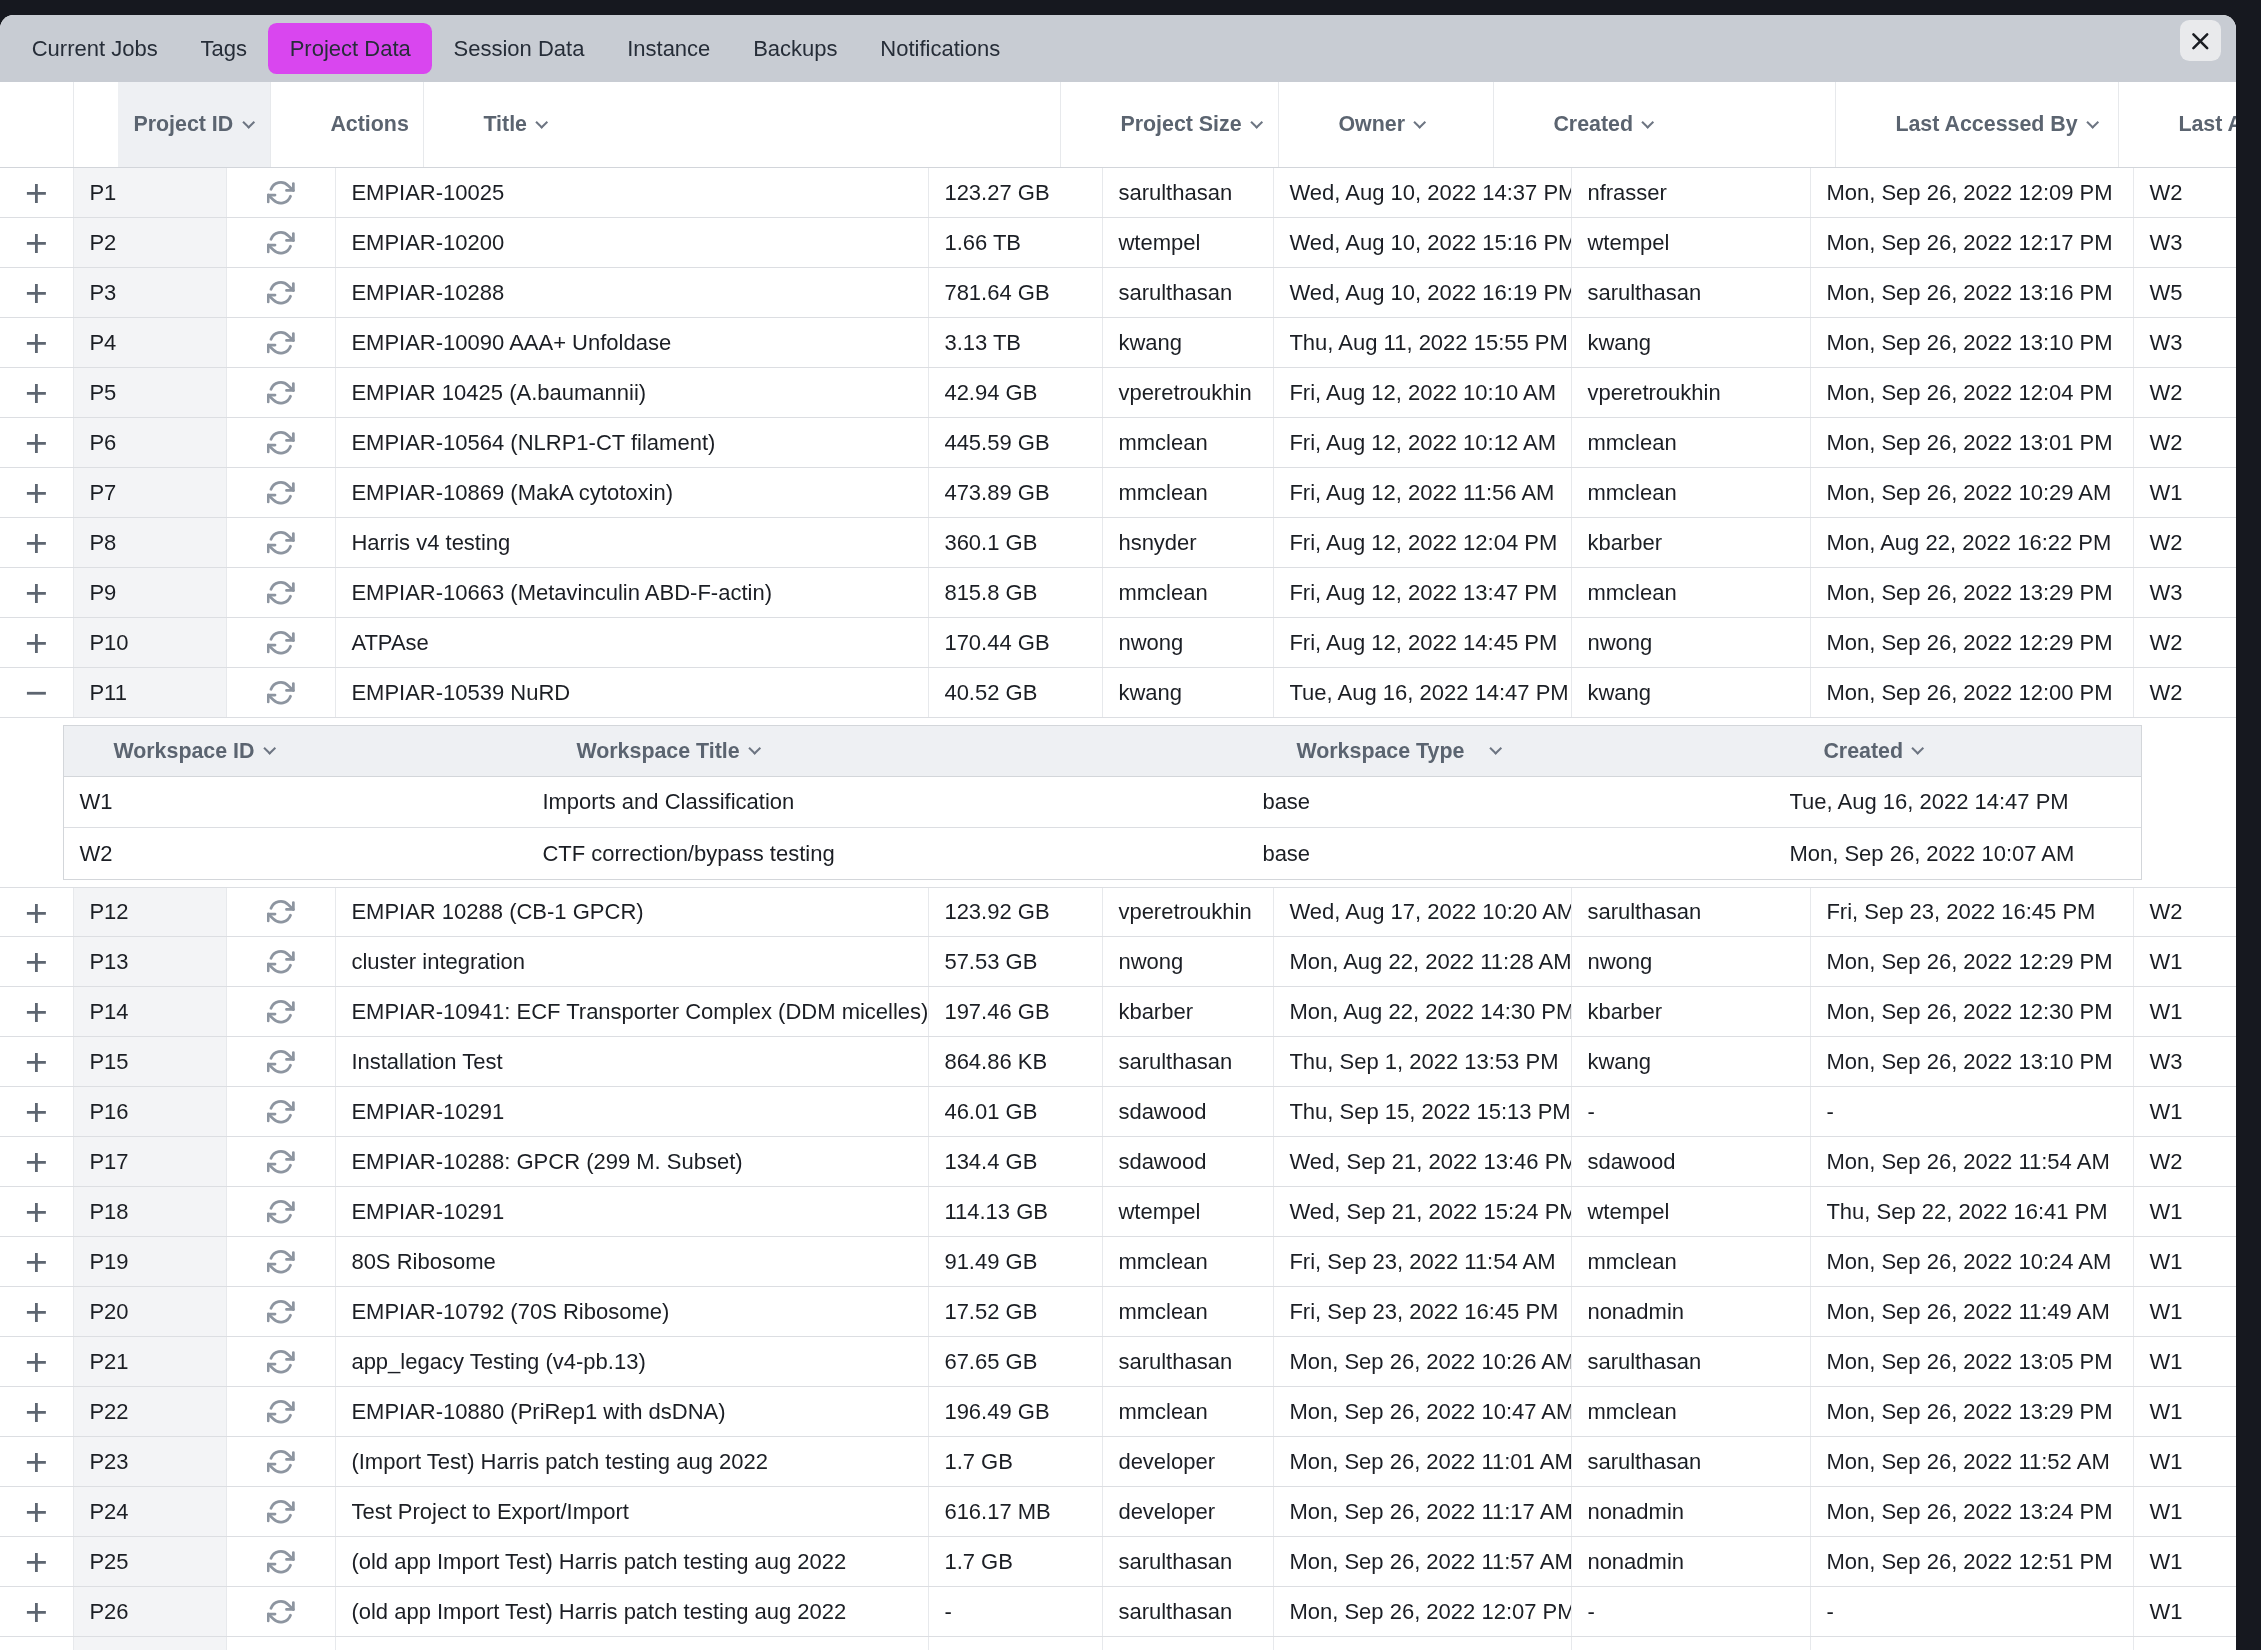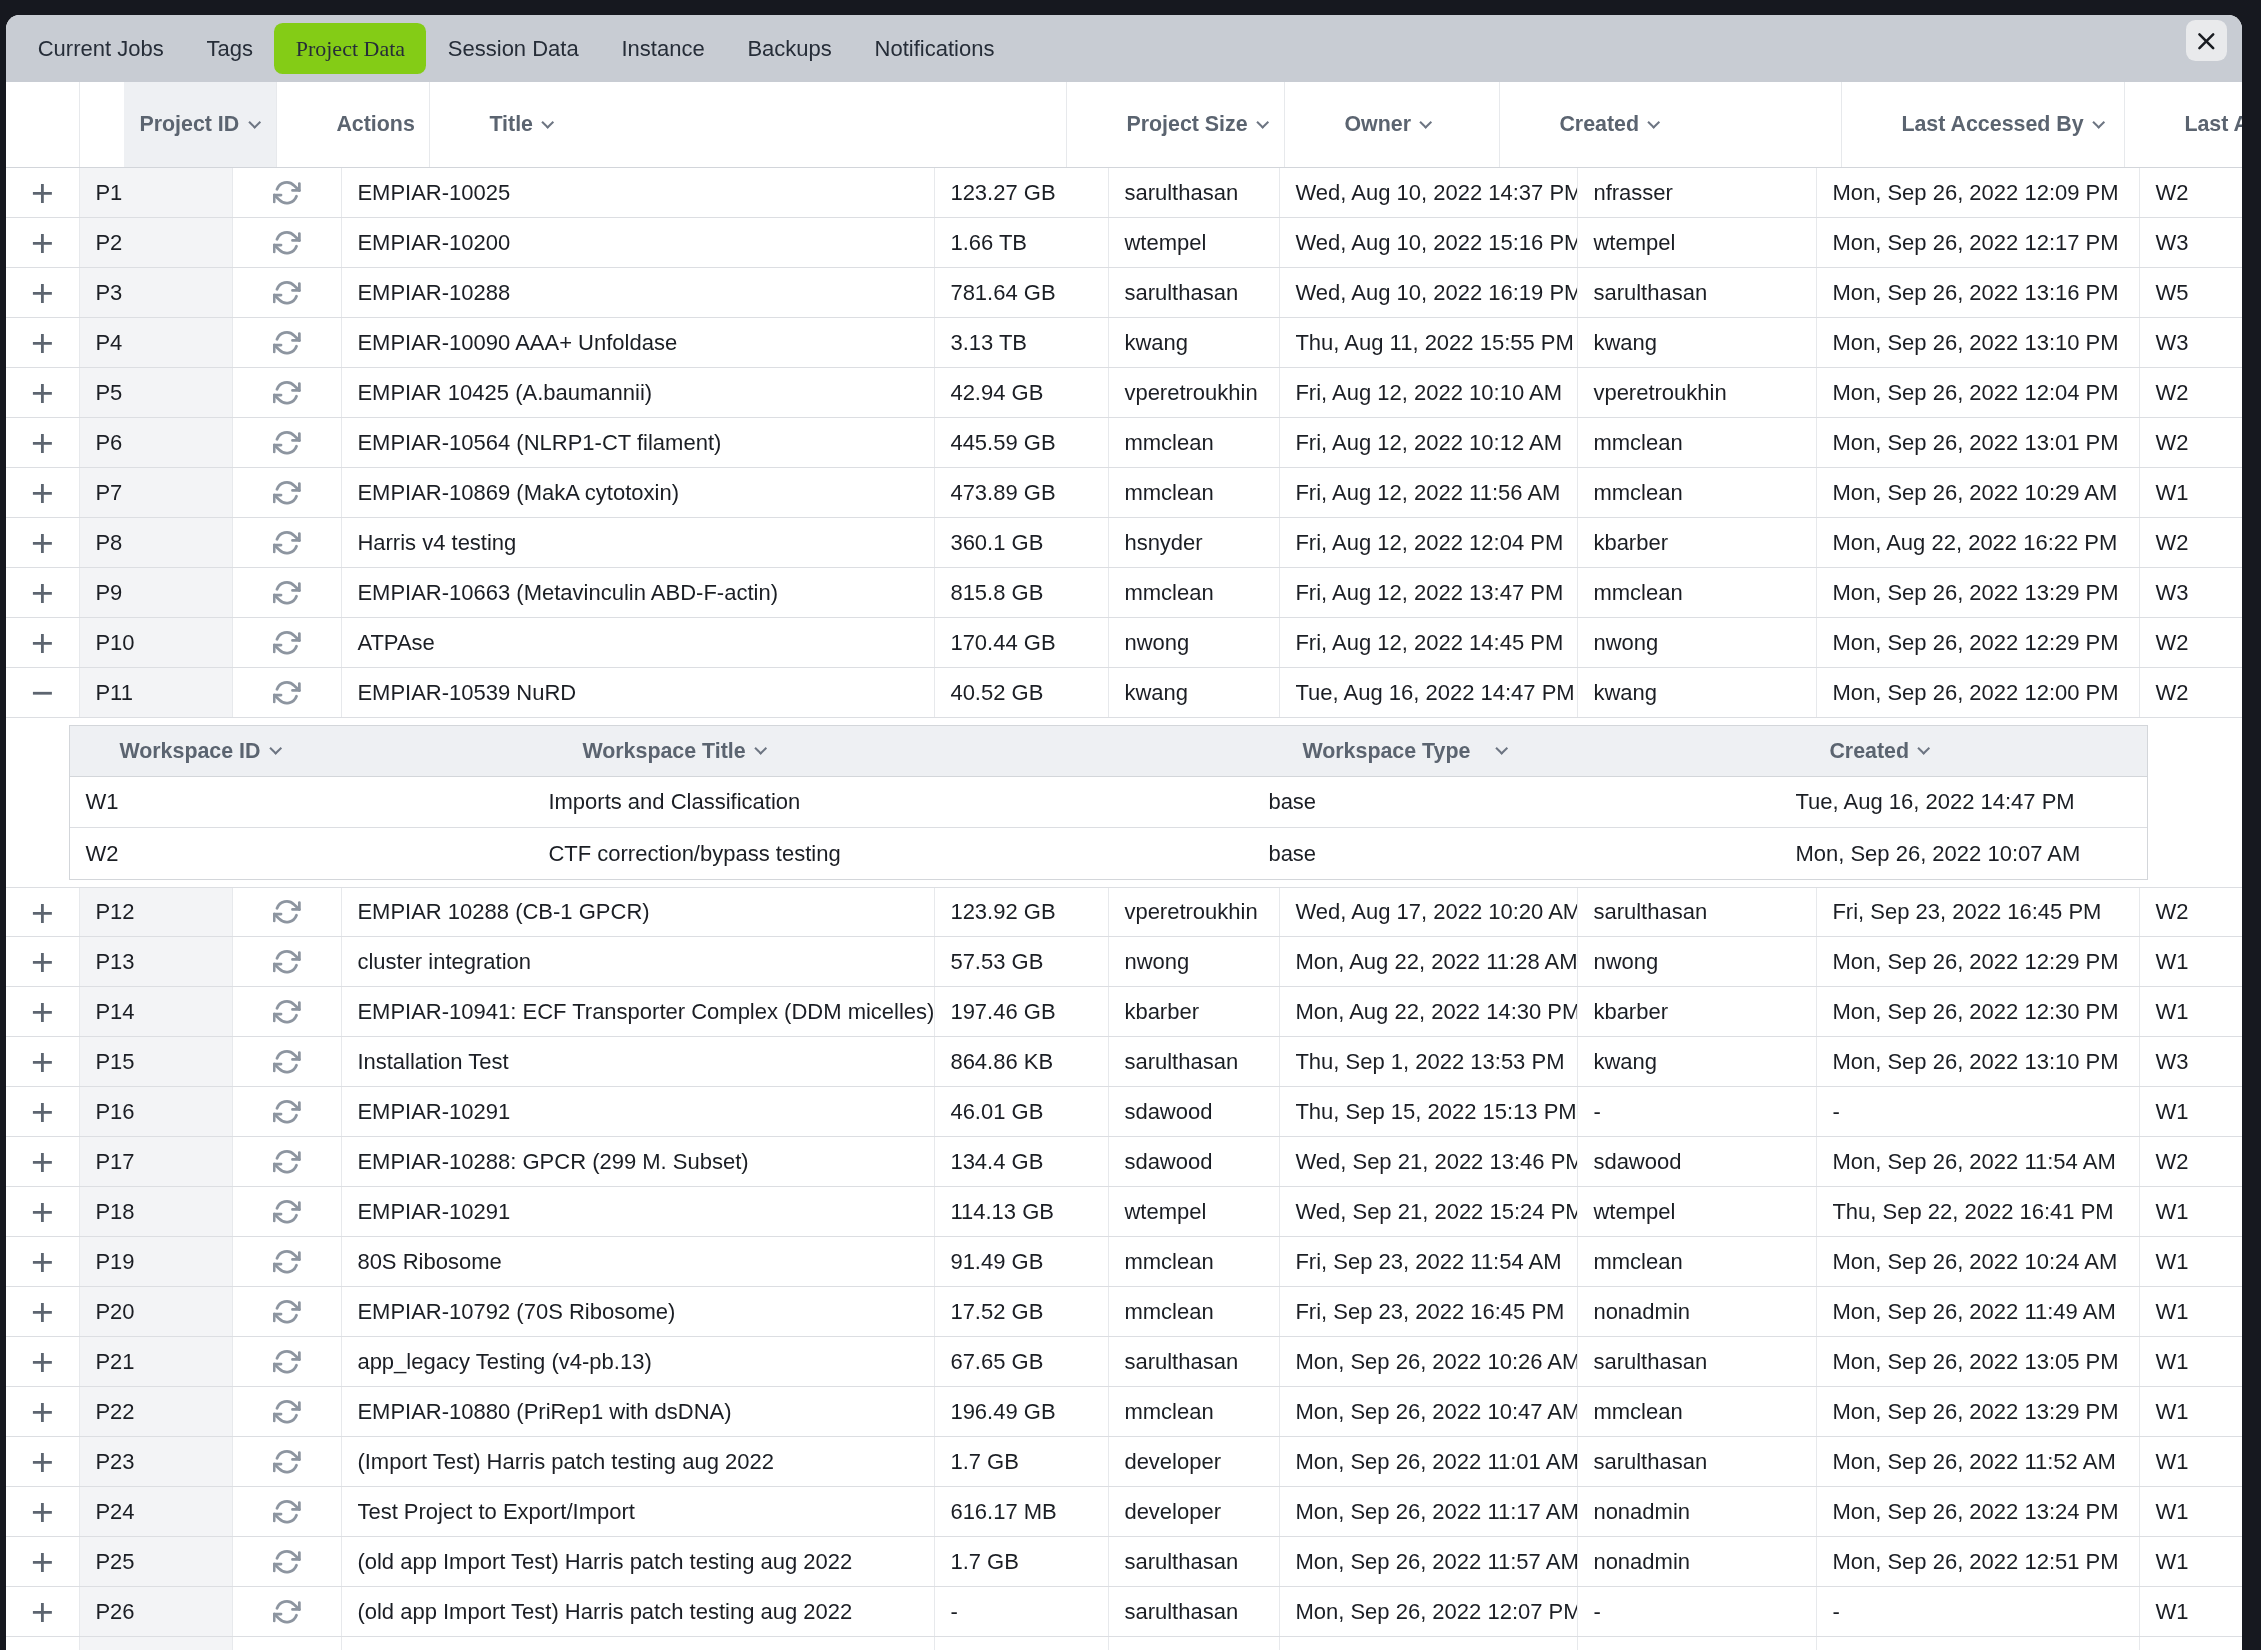--- a/index.html
+++ b/index.html
@@ -3,40 +3,40 @@
 <meta charset="utf-8">
 <style>
   * { box-sizing: border-box; margin: 0; padding: 0; }
   html,body { width: 2261px; height: 1650px; overflow: hidden; }
   body {
     background: #16181f;
     font-family: "Liberation Sans", sans-serif;
     position: relative;
   }
   .modal {
-    position: absolute; left: 6px; top: 15.4px;
+    position: absolute; left: 0; top: 15.4px;
     width: 2236px; height: 1635px;
     background: #ffffff;
     border-radius: 13.7px 13.7px 0 0;
     overflow: hidden;
   }
   
   .tabbar {
     height: 67px; background: #c8ccd3;
     display: flex; align-items: center;
     padding-left: 10.3px; position: relative;
   }
   .tab {
     font-size: 22px; color: #262d38;
     padding: 0 21.4px; height: 51px;
     display: flex; align-items: center;
     border-radius: 8.6px; cursor: default;
     white-space: nowrap;
   }
-  .tab.active { background: #84cc16; font-family: Liberation Serif, serif; }
+  .tab.active { background: #d946ef; }
   .closebtn {
     position: absolute; right: 15.4px; top: 5.1px;
     width: 41px; height: 41px;
     background: #e9eaec; border: none; border-radius: 9.4px;
     display: flex; align-items: center; justify-content: center;
   }
   
   .grid {
     display: grid;
     grid-template-columns: 74px 153px 109px 593px 174px 171px 298px 239px 323px 1fr;

